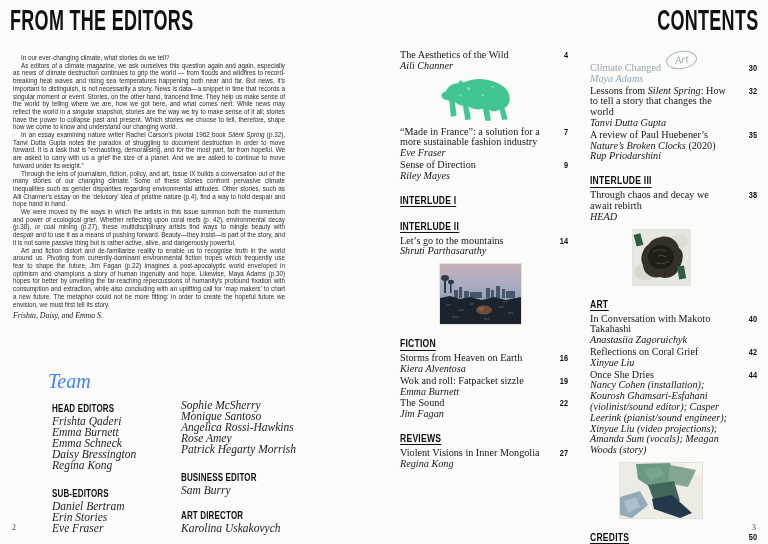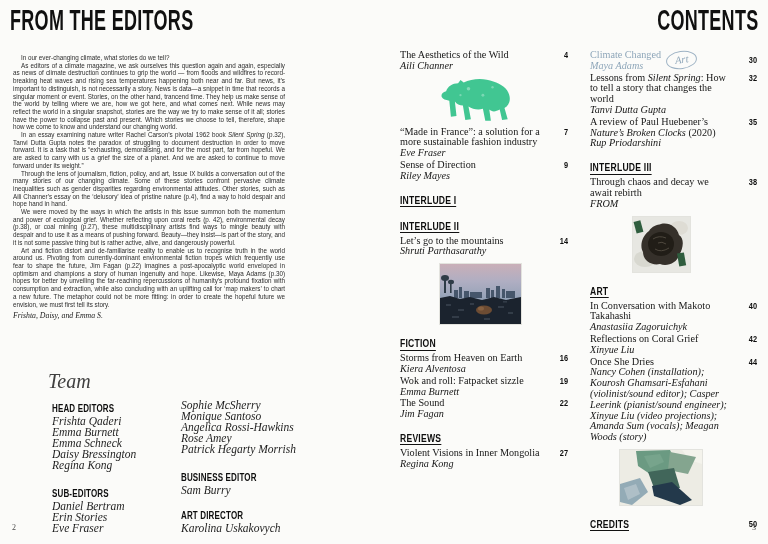--- a/index.html
+++ b/index.html
@@ -15,21 +15,21 @@
   #title-left{left:10px;}
   #title-right{right:10px;text-align:right;}
 
   
   #letter{position:absolute;left:13px;top:54px;width:272px;font-size:6.3px;line-height:7.7px;
           text-align:justify;color:#2c2c2c;}
   #letter p{margin:0;text-indent:8px;}
   #signature{margin-top:3px;font:italic 7.8px "Liberation Serif",serif;color:#222;}
 
   
-  #team-heading{position:absolute;left:48px;top:371px;font:italic 20px/1 "Liberation Serif",serif;color:#404040;}
+  #team-heading{position:absolute;left:48px;top:371px;font:italic 20px/1 "Liberation Serif",serif;color:#3b82f6;}
   .team-col{position:absolute;width:140px;}
   #team-col1{left:52px;top:398px;}
   #team-col2{left:181px;top:400px;}
   .team-label{display:inline-block;font-weight:800;font-size:10px;line-height:11px;
               transform:scaleX(0.8);transform-origin:0 50%;letter-spacing:.2px;white-space:nowrap;color:#0e0e0e;}
   .team-name{font:italic 11.5px/11px "Liberation Serif",serif;color:#1d1d1d;white-space:nowrap;}
   .team-gap{height:12px;}
 
   .pagenum{position:absolute;top:523px;font:8px "Liberation Serif",serif;color:#4a4a4a;}
   #pagenum-left{left:12px;}
@@ -238,21 +238,21 @@
           <span class="e-title">Violent Visions in Inner Mongolia</span>
           <span class="e-author">Regina Kong</span>
         </div>
       <span class="e-num">27</span>
     </div>
   </div>
 
   <div class="toc-col" id="toc-right">
     <span id="art-badge">Art</span>
 
-    <div class="entry hl" style="margin-top:3px;align-items:center;">
+    <div class="entry hl" style="margin-top:16px;">
       <div class="e-main">
           <span class="e-title">Climate Changed</span>
           <span class="e-author">Maya Adams</span>
         </div>
       <span class="e-num">30</span>
     </div>
 
     <div class="entry">
       <div class="e-main">
         <span class="e-title"><span>Lessons from </span><i>Silent Spring</i><span>: How to tell a story that changes the world</span></span>
@@ -265,21 +265,21 @@
       <div class="e-main">
         <span>A review of Paul Huebener’s </span><i>Nature’s Broken Clocks</i><span> (2020) </span><i>Rup Priodarshini</i>
       </div>
       <span class="e-num">35</span>
     </div>
 
     <div class="sec"><span class="sec-lbl">INTERLUDE III</span></div>
     <div class="entry">
       <div class="e-main">
           <span class="e-title">Through chaos and decay we await rebirth</span>
-          <span class="e-author">FROM</span>
+          <span class="e-author">HEAD</span>
         </div>
       <span class="e-num">38</span>
     </div>
 
     <svg id="img-decay" class="toc-img" viewBox="0 0 57 55" xmlns="http://www.w3.org/2000/svg">
       <rect width="57" height="55" fill="#e7e7e2"></rect>
       <ellipse cx="12" cy="42" rx="11" ry="8" fill="#d8d8d0"></ellipse>
         <ellipse cx="46" cy="11" rx="9" ry="7" fill="#dedcd4"></ellipse>
       <path fill="#35302a" d="M28,7 C36,5 44,10 46,18 C52,22 50,32 46,38 C44,46 34,50 27,47 C18,49 10,43 10,35 C6,28 10,18 16,14 C19,9 24,8 28,7 Z"></path>
       <ellipse cx="28" cy="27" rx="13" ry="12" fill="#211d17"></ellipse>

